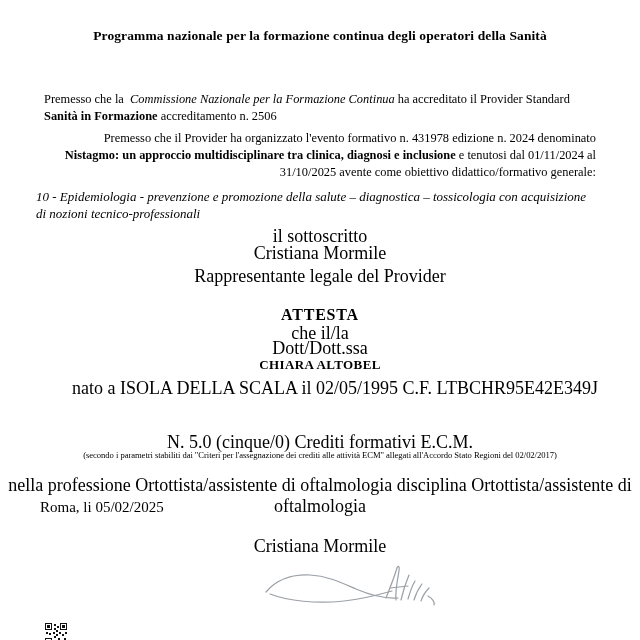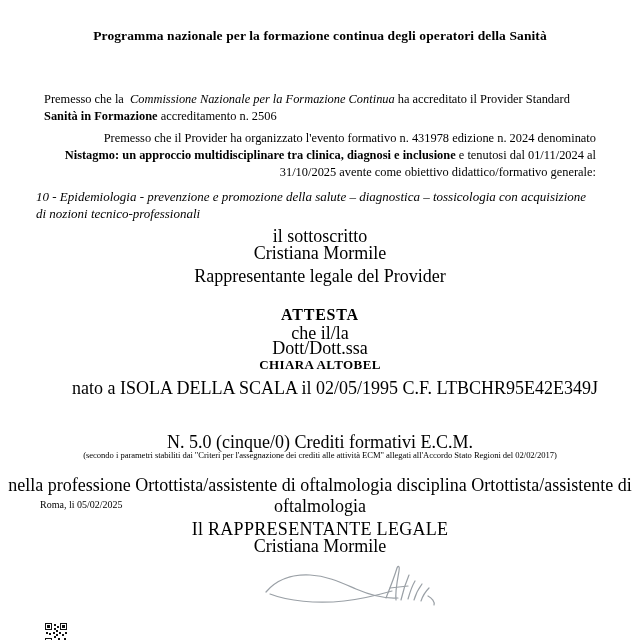--- a/index.html
+++ b/index.html
@@ -88,21 +88,21 @@
   .fineprint {
     top: 450px;
     font-size: 8.6px;
     letter-spacing: -0.05px;
   }
   .profession { top: 475px; }
   .place-date {
     position: absolute;
     left: 40px;
     top: 499px;
-    font-size: 10px;
+    font-size: 15px;
   }
   .rapp-title {
     top: 519px;
     letter-spacing: 0.3px;
   }
   .rapp-signer { top: 536px; }
   .signature {
     position: absolute;
     left: 258px;
     top: 558px;
@@ -138,21 +138,20 @@
   <div class="center-line attesta">ATTESTA</div>
   <div class="center-line che-illa">che il/la</div>
   <div class="center-line recipient">CHIARA ALTOBEL</div>
   <div class="center-line dott">Dott/Dott.ssa</div>
   <div class="center-line birth">nato a ISOLA DELLA SCALA il 02/05/1995 C.F. LTBCHR95E42E349J</div>
   <div class="center-line credits">N. 5.0 (cinque/0) Crediti formativi E.C.M.</div>
   <div class="center-line fineprint">(secondo i parametri stabiliti dai "Criteri per l'assegnazione dei crediti alle attività ECM" allegati all'Accordo Stato Regioni del 02/02/2017)</div>
   <div class="center-line profession">nella professione Ortottista/assistente di oftalmologia disciplina Ortottista/assistente di oftalmologia</div>
 
   <div class="place-date">Roma, li 05/02/2025</div>
-  <div class="center-line rapp-title">Il RAPPRESENTANTE LEGALE</div>
   <div class="center-line rapp-signer">Cristiana Mormile</div>
 
   <svg class="signature" viewBox="0 0 200 56">
     <g fill="none" stroke="#9aa0a6" stroke-width="1.2" stroke-linecap="round">
       <path d="M8 34 C18 22, 34 16, 52 17 C70 18, 84 25, 98 31 C112 37, 126 41, 140 40"></path>
       <path d="M12 36 C30 43, 58 46, 86 43 C104 41, 120 37, 134 33"></path>
       <path d="M128 40 C132 30, 136 20, 139 10 C140 7, 142 8, 141 13 C139 24, 137 34, 138 42"></path>
       <path d="M143 42 C145 33, 148 24, 151 17"></path>
       <path d="M150 41 C152 34, 154 28, 157 23"></path>
       <path d="M156 42 C158 35, 161 30, 164 26"></path>

